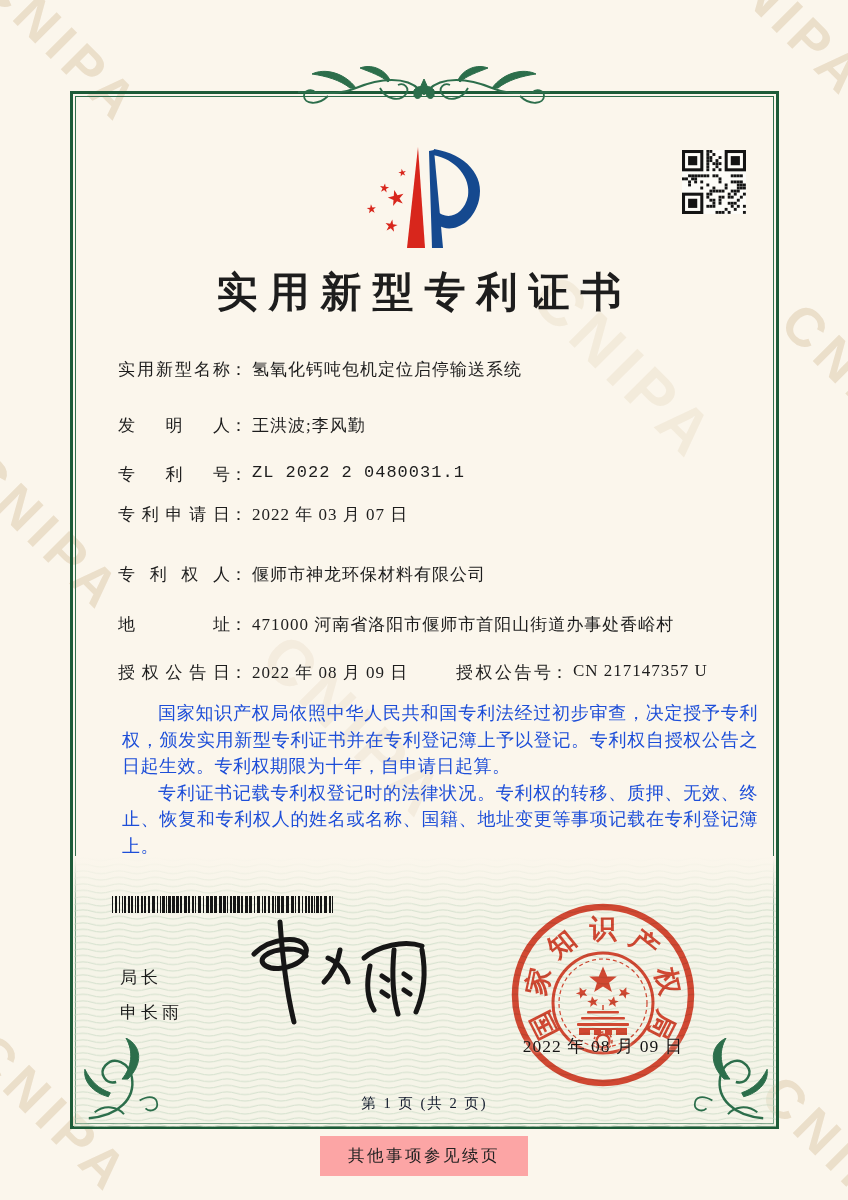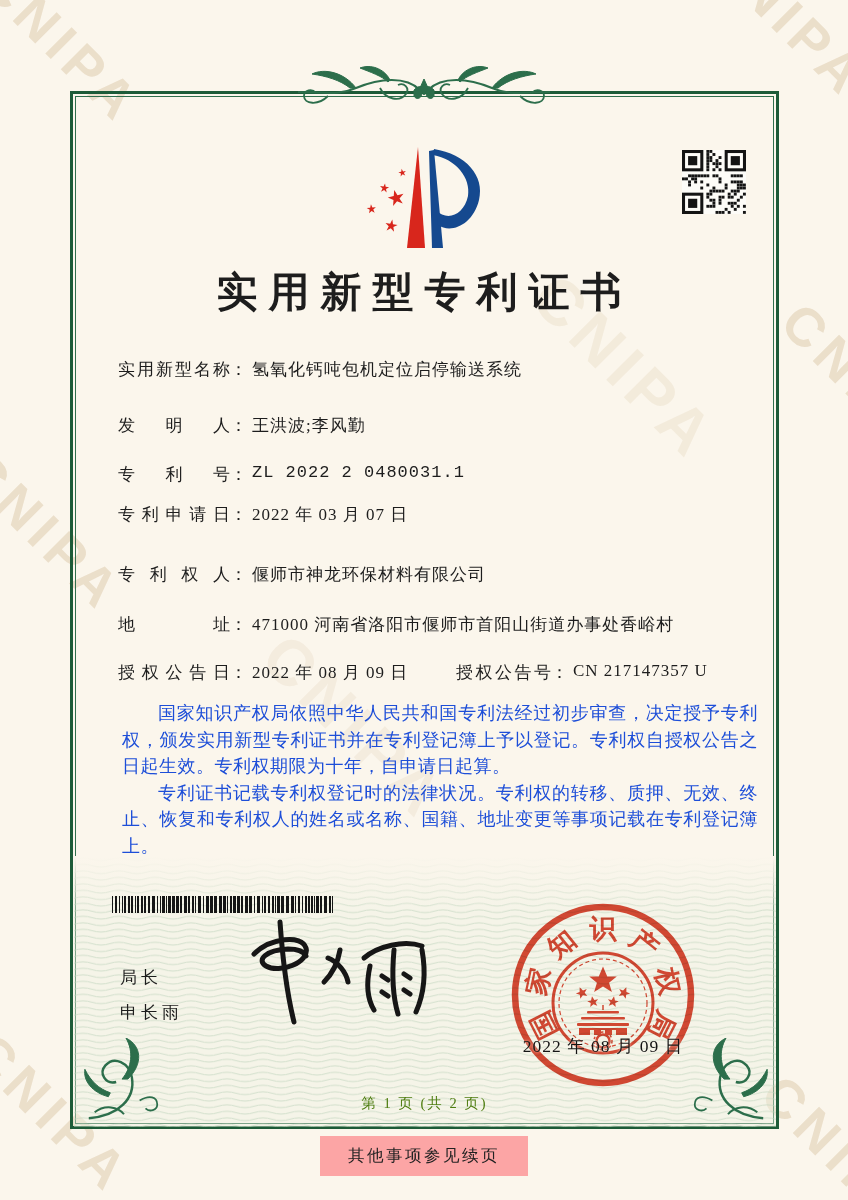--- a/index.html
+++ b/index.html
@@ -35,21 +35,21 @@
   .wavefade{position:absolute;left:74px;top:856px;width:702px;height:55px;z-index:1;
             background:linear-gradient(#fbf6ec,rgba(251,246,236,0));}
   .barcode{position:absolute;left:112px;top:896px;z-index:2;}
   .signer-title{position:absolute;left:120px;top:966px;font-size:17px;letter-spacing:4px;z-index:2;}
   .signer-name{position:absolute;left:120px;top:1001px;font-size:17px;letter-spacing:4px;z-index:2;}
   .signature{position:absolute;left:236px;top:916px;z-index:4;}
   .seal{position:absolute;left:505px;top:897px;z-index:3;mix-blend-mode:multiply;opacity:.95;}
   .seal-date{position:absolute;left:498px;top:1034px;width:210px;text-align:center;font-size:17.5px;
              color:#141414;z-index:4;letter-spacing:1px;text-shadow:0 0 3px rgba(251,246,236,.9);}
   .page-footer{position:absolute;left:70px;top:1094px;width:709px;text-align:center;font-size:14.5px;
-               letter-spacing:2px;z-index:2;color:#4d7c0f;}
+               letter-spacing:2px;z-index:2;color:#0f172a;}
   .note{position:absolute;left:50%;transform:translateX(-50%);top:1136px;background:#fca5a5;
         padding:9px 28px;font-size:16.5px;letter-spacing:2.5px;z-index:2;color:#222;}
   .ornament-top{position:absolute;left:294px;top:66px;z-index:2;}
   .corner{position:absolute;top:1038px;z-index:2;}
   .corner-left{left:78px;}
   .corner-right{left:682px;transform:scaleX(-1);}
   svg text{font-family:"Liberation Serif","DejaVu Serif",serif;}
 </style>
 </head>
 <body>

